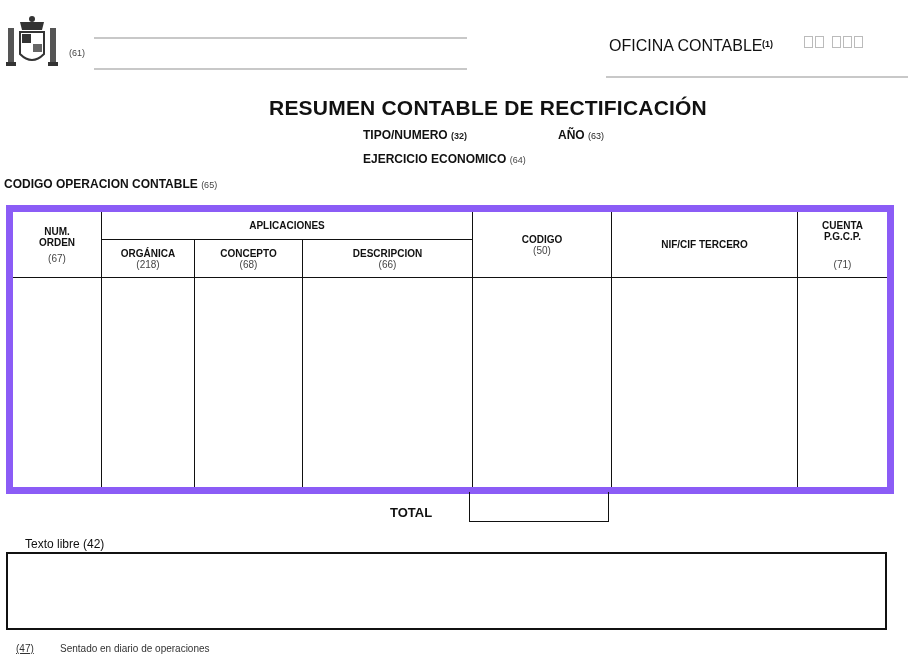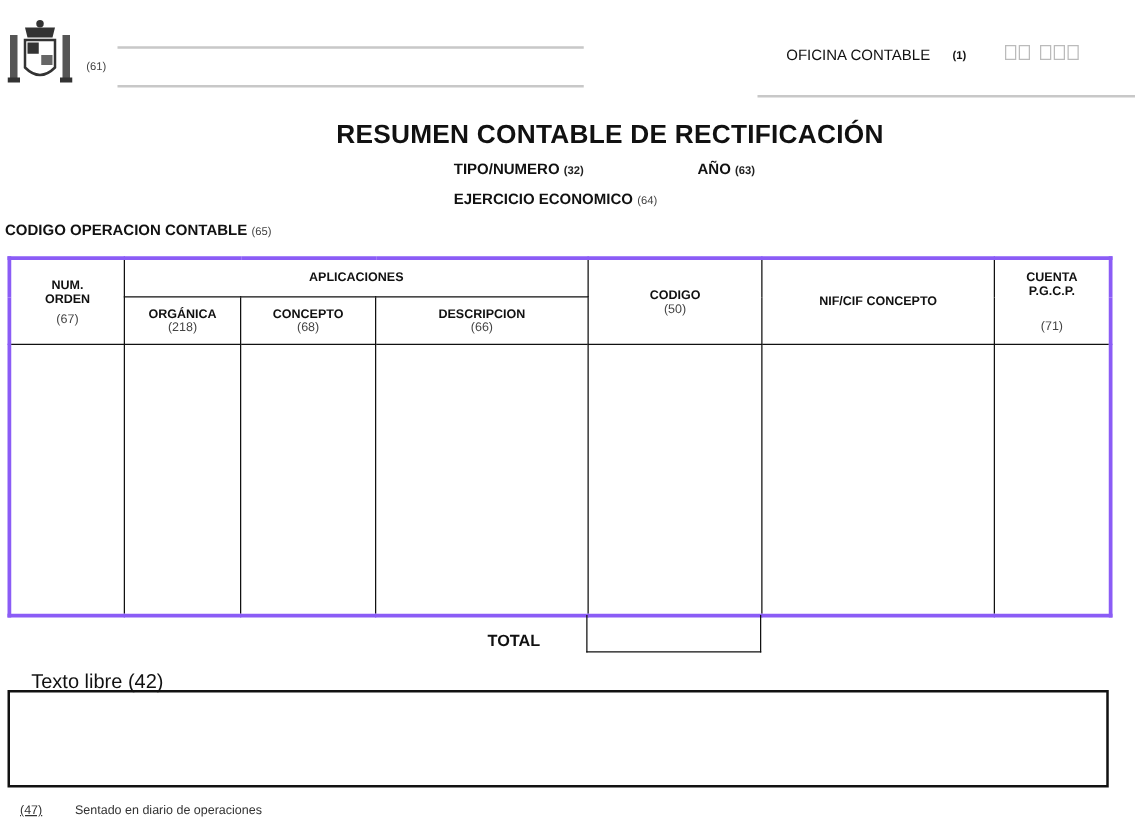--- a/index.html
+++ b/index.html
@@ -6,21 +6,21 @@
   body { width:913px; height:661px; position:relative; overflow:hidden; font-family:"Liberation Sans", sans-serif; color:#111; }
   .abs { position:absolute; }
   .crest { left:6px; top:14px; width:52px; height:56px; }
   .ref-small { font-size:9px; color:#444; font-weight:normal;text-align:right; }
   .hline { background:#c8c8c8; height:2px; }
   .title { left:0; width:976px; top:96px; text-align:center; font-size:21px; font-weight:bold; letter-spacing:0.2px; }
   .sub { font-size:12px; font-weight:bold; }
   .box-glyphs { display:flex; gap:2px; }
   .bx { width:9px; height:12px; border:1.5px solid #bbb; box-sizing:border-box; }
   .bx.gap { margin-left:6px; }
-  table.main { position:absolute; left:6px; top:205px; width:881px; height:289px; border-collapse:collapse; border:3px solid #8b5cf6; table-layout:fixed; }
+  table.main { position:absolute; left:6px; top:205px; width:881px; height:289px; border-collapse:collapse; border:7px solid #8b5cf6; table-layout:fixed; }
   table.main td, table.main th { border:1.5px solid #111; padding:0; font-size:10px; font-weight:bold; text-align:center; vertical-align:middle; }
   table.main th .num { display:block; font-weight:normal; color:#444; font-size:10px; }
   .total-box { left:469px; top:492px; width:140px; height:30px; border:1.5px solid #111; border-top:none; box-sizing:border-box; }
   .textbox { left:6px; top:552px; width:881px; height:78px; border:2.5px solid #111; box-sizing:border-box; }
 </style>
 </head>
 <body>
 
 <svg class="abs crest" viewBox="0 0 52 56">
   <rect x="2" y="14" width="6" height="36" fill="#555"></rect>
@@ -30,40 +30,40 @@
   <path d="M14 18 H38 V40 Q26 52 14 40 Z" fill="#fff" stroke="#333" stroke-width="2"></path>
   <rect x="16" y="20" width="9" height="9" fill="#333"></rect>
   <rect x="27" y="30" width="9" height="8" fill="#666"></rect>
   <rect x="0" y="48" width="10" height="4" fill="#333"></rect>
   <rect x="42" y="48" width="10" height="4" fill="#333"></rect>
 </svg>
 <div class="abs ref-small" style="left:69px;top:48px;">(61)</div>
 <div class="abs hline" style="left:94px;top:37px;width:373px;"></div>
 <div class="abs hline" style="left:94px;top:68px;width:373px;"></div>
 
-<div class="abs" style="left:629px;top:37px;font-size:12px;">OFICINA CONTABLE</div>
+<div class="abs" style="left:609px;top:37px;font-size:16px;">OFICINA CONTABLE</div>
 <div class="abs" style="left:762px;top:39px;font-size:9px;font-weight:bold;">(1)</div>
 <div class="abs box-glyphs" style="left:804px;top:36px;">
   <div class="bx"></div>
     <div class="bx"></div>
   <div class="bx gap"></div>
     <div class="bx"></div>
     <div class="bx"></div>
 </div>
 <div class="abs hline" style="left:606px;top:76px;width:302px;"></div>
 
 <div class="abs title" style="left:0;width:976px;">RESUMEN CONTABLE DE RECTIFICACIÓN</div>
 
 <div class="abs sub" style="left:363px;top:128px;">
   <span>TIPO/NUMERO</span>
   <span class="ref-small" style="font-weight:bold;color:#222;">(32)</span>
 </div>
 <div class="abs sub" style="left:558px;top:128px;">
   <span>AÑO</span>
-  <span class="ref-small" style="font-weight:bold;color:#222;">(63)</span>
+  <span class="ref-small" style="font-weight:normal;color:#222;">(63)</span>
 </div>
 <div class="abs sub" style="left:363px;top:152px;">
   <span>EJERCICIO ECONOMICO</span>
   <span class="ref-small">(64)</span>
 </div>
 <div class="abs sub" style="left:4px;top:177px;">
   <span>CODIGO OPERACION CONTABLE</span>
   <span class="ref-small">(65)</span>
 </div>
 
@@ -81,21 +81,21 @@
       <tr style="height:31px">
     <th rowspan="2">
       <span style="white-space:pre-line">NUM.
 ORDEN</span><span class="num" style="margin-top:5px">(67)</span>
     </th>
     <th colspan="3">APLICACIONES</th>
     <th rowspan="2">
       <span>CODIGO</span><span class="num">(50)</span>
     </th>
     <th rowspan="2">
-      <span>NIF/CIF CONCEPTO</span>
+      <span>NIF/CIF TERCERO</span>
     </th>
     <th rowspan="2">
       <span style="white-space:pre-line">CUENTA
 P.G.C.P.</span><span class="num" style="margin-top:17px">(71)</span>
     </th>
   </tr>
   <tr style="height:38px">
     <th><span>ORGÁNICA</span><span class="num">(218)</span></th>
     <th><span>CONCEPTO</span><span class="num">(68)</span></th>
     <th><span>DESCRIPCION</span><span class="num">(66)</span></th>
@@ -108,17 +108,17 @@
     <td></td>
     <td></td>
     <td></td>
   </tr>
 </tbody>
   </table>
 
 <div class="abs" style="left:390px;top:505px;font-size:13px;font-weight:bold;">TOTAL</div>
 <div class="abs total-box"></div>
 
-<div class="abs" style="left:25px;top:537px;font-size:16px;">Texto libre (42)</div>
+<div class="abs" style="left:25px;top:537px;font-size:12px;">Texto libre (42)</div>
 <div class="abs textbox"></div>
 
 <div class="abs" style="left:16px;top:643px;font-size:10px;color:#333;text-decoration:underline;">(47)</div>
 <div class="abs" style="left:60px;top:643px;font-size:10px;color:#333;">Sentado en diario de operaciones</div>
 
 </body></html>

